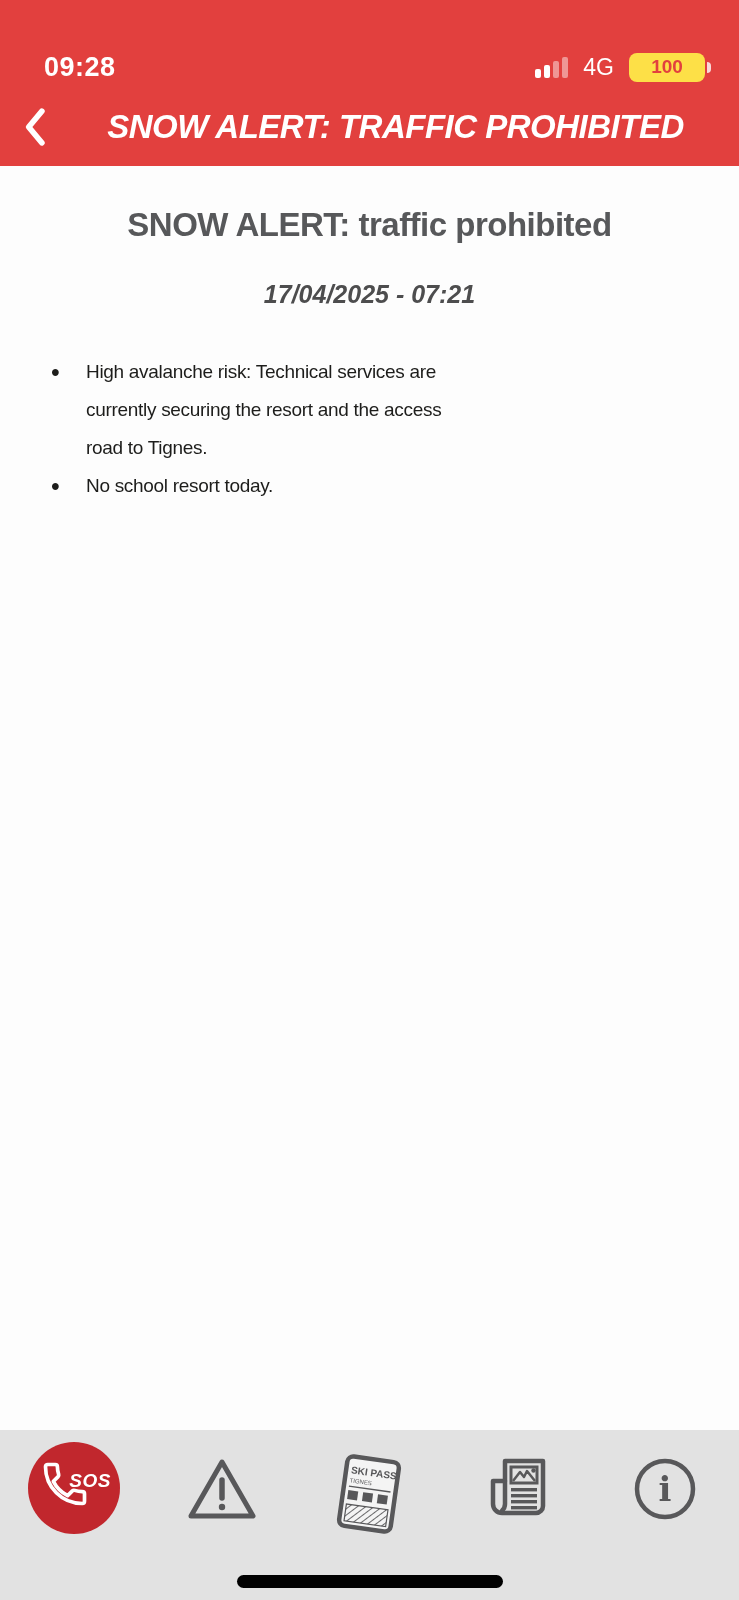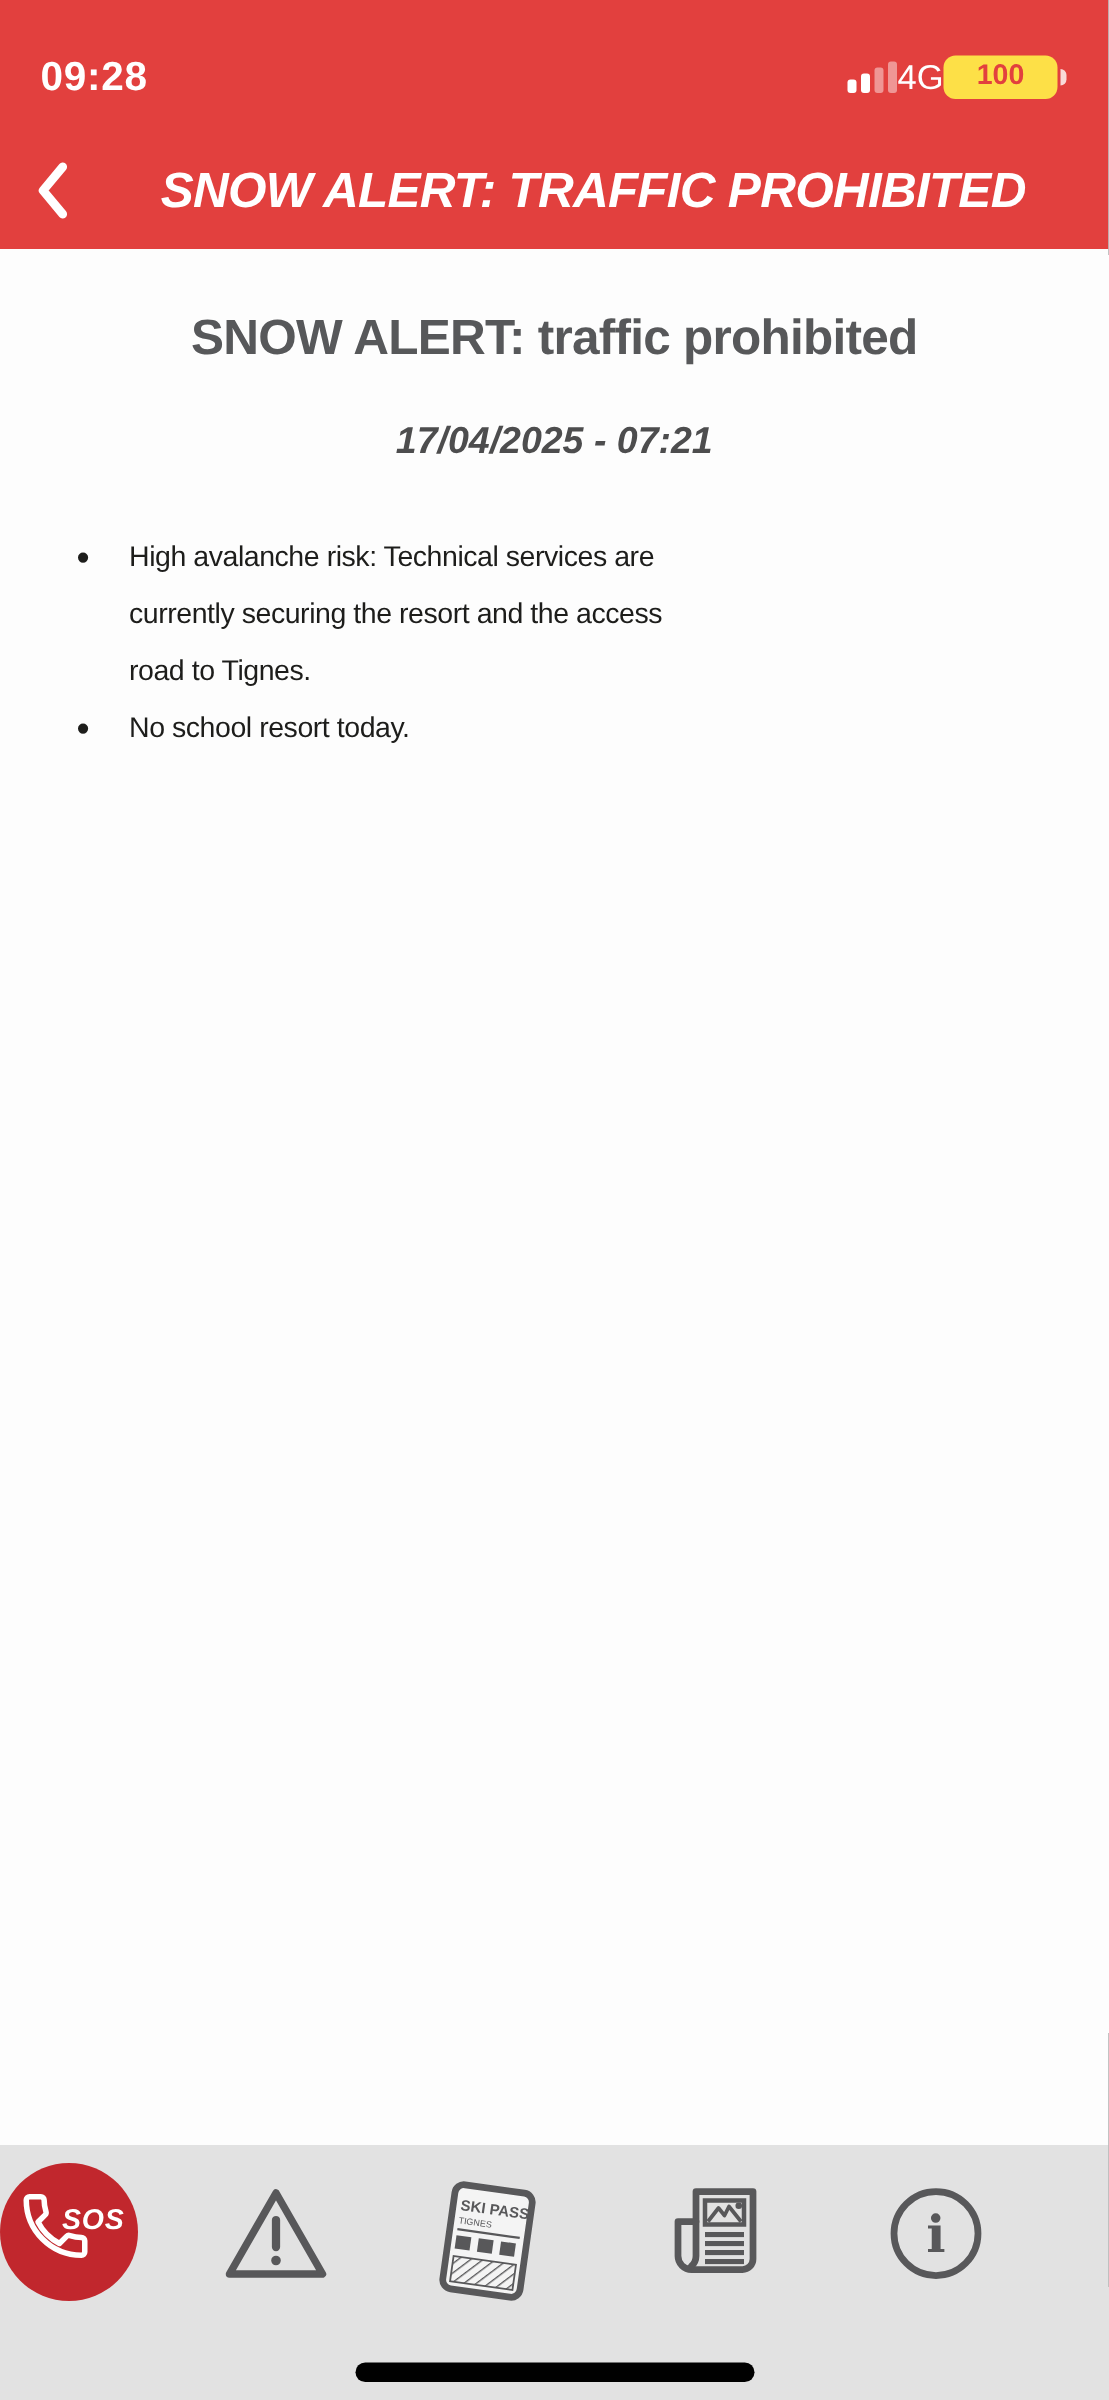--- a/index.html
+++ b/index.html
@@ -17,38 +17,38 @@
 
   
   .top-red {
     position: absolute;
     top: 0; left: 0; right: 0;
     height: 166px;
     background: #E2403E;
   }
   .status-bar {
     position: absolute;
-    top: 0; left: 0; right: 0;
+    top: 16px; left: 0; right: 0;
     height: 88px;
     display: flex;
     align-items: center;
     justify-content: space-between;
-    padding: 14px 34px 0 27px;
+    padding: 14px 34px 0 44px;
     color: #fff;
     text-align: center;
   }
   .status-time {
     font-size: 27px;
     font-weight: 600;
     letter-spacing: 0.5px;
   }
   .status-right {
     display: flex;
     align-items: center;
-    gap: 0;
+    gap: 15px;
   }
   .signal-bars {
     display: flex;
     align-items: flex-end;
     gap: 3px;
     height: 22px;
   }
   .signal-bars i {
     display: block;
     width: 6px;
@@ -166,20 +166,21 @@
     position: absolute;
     left: 0; right: 0; bottom: 0;
     height: 170px;
     background: #E2E2E2;
     display: flex;
   }
   .toolbar-item {
     flex: 1;
     display: flex;
     align-items: flex-start;
+    justify-content: center;
     padding-top: 26px;
     cursor: pointer;
   }
   .toolbar-item .glyph { display: block; }
   .sos-button-cell { padding-top: 12px; }
   .sos-circle {
     position: relative;
     width: 92px;
     height: 92px;
     border-radius: 50%;

